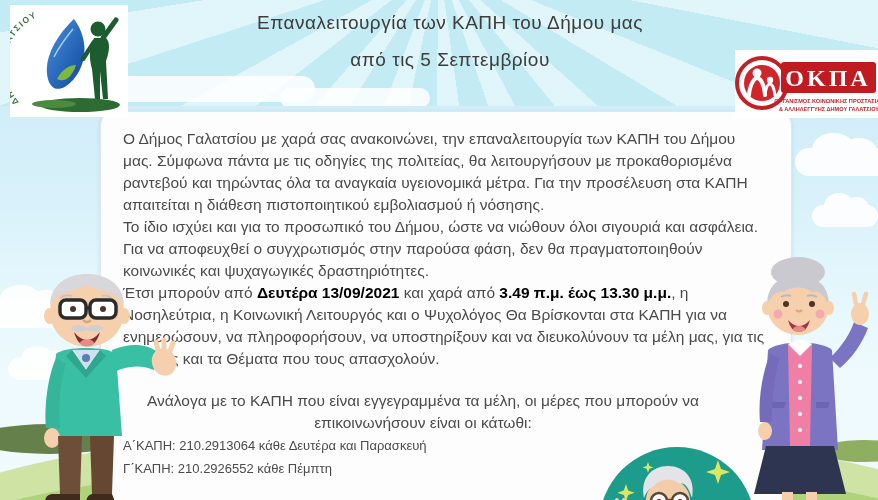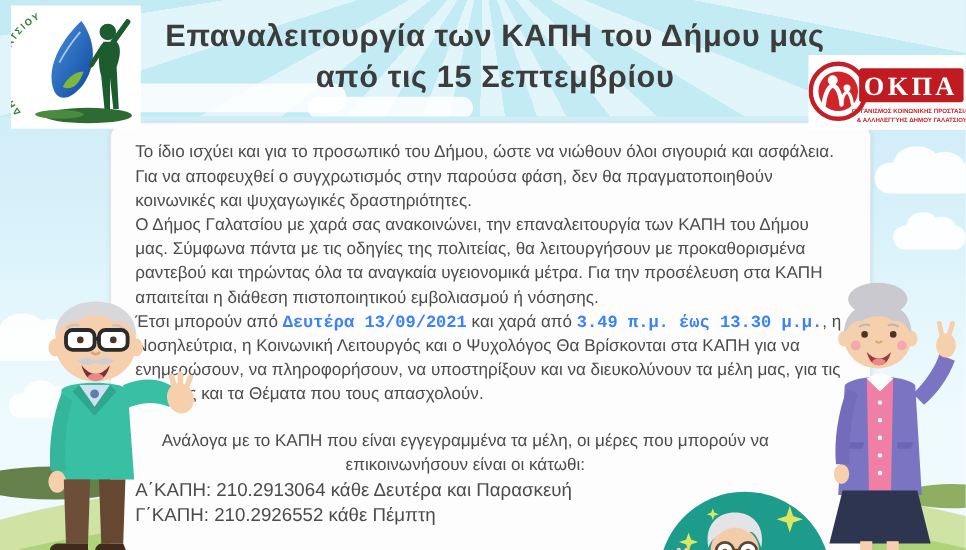--- a/index.html
+++ b/index.html
@@ -14,33 +14,33 @@
   .bushes{position:absolute; left:-25px; top:424px; width:150px; height:30px; background:#66804b; border-radius:50%;}
   .bush2{position:absolute; left:820px; top:440px; width:90px; height:22px; background:#8fae62; border-radius:50%;}
   .cloud{position:absolute; background:#ffffff; border-radius:999px; opacity:.92;}
   .cloud::before{content:""; position:absolute; left:18%; top:-55%; width:45%; height:120%; background:#fff; border-radius:50%;}
   .cloud::after{content:""; position:absolute; right:14%; top:-35%; width:38%; height:100%; background:#fff; border-radius:50%;}
   
   .banner{position:absolute; left:0; top:0; width:878px; height:106px; background:#c2ebf4; overflow:hidden; z-index:1;}
   .banner .rays{position:absolute; inset:0;
     background:repeating-conic-gradient(from 152deg at 50% -35%, rgba(255,255,255,.5) 0deg 9deg, rgba(255,255,255,0) 9deg 20deg);}
   .bcloud{position:absolute; background:#fff; opacity:.85; border-radius:999px;}
-  .title{position:absolute; left:150px; top:14px; width:600px; text-align:center;
-    color:#3c3c3c; font-size:28px; line-height:37px; letter-spacing:.5px; z-index:2;font-weight:bold;}
+  .title{position:absolute; left:150px; top:4px; width:600px; text-align:center;
+    color:#3c3c3c; font-size:19px; line-height:37px; letter-spacing:.5px; z-index:2;}
   
   .logo-muni{position:absolute; left:10px; top:5px; width:118px; height:112px; background:#ffffff; z-index:6;}
   .logo-okpa{position:absolute; left:735px; top:50px; width:168px; height:68px; background:#ffffff; z-index:6;}
   
   .card{position:absolute; left:100px; top:111px; width:692px; height:430px; box-sizing:border-box;
     background:#fdfdfe; border:1px solid #e1e6e9; border-radius:14px; box-shadow:0 1px 4px rgba(80,110,130,.15);
     padding:16px 24px 0 22px; z-index:2;}
   .card p{margin:0; width:642px; font-size:15.5px; line-height:22px; color:#4b4b4b;}
   .card p.p4{margin-top:20px; width:600px;text-align:center;}
-  .card p.contact{font-size:17px; line-height:23px; width:620px;}
-  .bold{font-weight:700; color:#3b82f6;font-family:Liberation Mono, monospace;}
+  .card p.contact{font-size:13px; line-height:23px; width:620px;}
+  .bold{font-weight:700; color:#000000;}
   
   .man{position:absolute; left:-6px; top:266px; width:186px; height:240px; z-index:4;}
   .woman{position:absolute; left:738px; top:254px; width:142px; height:250px; z-index:4;}
   .badge{position:absolute; left:596px; top:444px; width:162px; height:162px; z-index:3;}
 </style>
 </head>
 <body>
 
 <div class="stage">
 
@@ -54,21 +54,21 @@
   <div class="bush2"></div>
 
   <div class="banner">
     <div class="rays"></div>
     <div class="bcloud" style="left:105px; top:76px; width:210px; height:26px;"></div>
     <div class="bcloud" style="left:280px; top:88px; width:150px; height:20px;"></div>
     <div class="bcloud" style="left:30px; top:60px; width:70px; height:18px;"></div>
   </div>
   <div class="title">
     <div>Επαναλειτουργία των ΚΑΠΗ του Δήμου μας</div>
-    <div>από τις 15 Σεπτεμβρίου</div>
+    <div>από τις 5 Σεπτεμβρίου</div>
   </div>
 
   <div class="logo-muni">
     <svg width="118" height="112" viewBox="0 0 118 112">
       <defs>
         <linearGradient id="gb" x1="0" y1="0" x2="1" y2="1">
           <stop offset="0" stop-color="#4a90d9"></stop>
             <stop offset="1" stop-color="#0d47a1"></stop>
         </linearGradient>
         <path id="arcpath" d="M 12 100 A 54 54 0 0 1 60 8" fill="none"></path>
@@ -97,22 +97,22 @@
       <circle cx="35" cy="30" r="3.2" fill="#ffffff"></circle>
       <path d="M30 45 C 31 37 33 34 35 34 C 37 34 39 38 40 45" fill="none" stroke="#ffffff" stroke-width="3" stroke-linecap="round"></path>
       <rect x="46" y="12" width="95" height="31" rx="3" fill="#c01b20"></rect>
       <text x="93" y="36" text-anchor="middle" font-family="Liberation Serif, serif" font-weight="bold" font-size="24" letter-spacing="3" fill="#ffffff">ΟΚΠΑ</text>
       <text x="94" y="53" text-anchor="middle" font-size="5.6" font-weight="bold" fill="#c0272d">ΟΡΓΑΝΙΣΜΟΣ ΚΟΙΝΩΝΙΚΗΣ ΠΡΟΣΤΑΣΙΑΣ</text>
       <text x="94" y="61" text-anchor="middle" font-size="5.6" font-weight="bold" fill="#c0272d">&amp; ΑΛΛΗΛΕΓΓΥΗΣ ΔΗΜΟΥ ΓΑΛΑΤΣΙΟΥ</text>
     </svg>
   </div>
 
   <div class="card">
+    <p>Ο Δήμος Γαλατσίου με χαρά σας ανακοινώνει, την επαναλειτουργία των ΚΑΠΗ του Δήμου μας. Σύμφωνα πάντα με τις οδηγίες της πολιτείας, θα λειτουργήσουν με προκαθορισμένα ραντεβού και τηρώντας όλα τα αναγκαία υγειονομικά μέτρα. Για την προσέλευση στα ΚΑΠΗ απαιτείται η διάθεση πιστοποιητικού εμβολιασμού ή νόσησης.</p>
     <p>Το ίδιο ισχύει και για το προσωπικό του Δήμου, ώστε να νιώθουν όλοι σιγουριά και ασφάλεια. Για να αποφευχθεί ο συγχρωτισμός στην παρούσα φάση, δεν θα πραγματοποιηθούν κοινωνικές και ψυχαγωγικές δραστηριότητες.</p>
-    <p>Ο Δήμος Γαλατσίου με χαρά σας ανακοινώνει, την επαναλειτουργία των ΚΑΠΗ του Δήμου μας. Σύμφωνα πάντα με τις οδηγίες της πολιτείας, θα λειτουργήσουν με προκαθορισμένα ραντεβού και τηρώντας όλα τα αναγκαία υγειονομικά μέτρα. Για την προσέλευση στα ΚΑΠΗ απαιτείται η διάθεση πιστοποιητικού εμβολιασμού ή νόσησης.</p>
     <p><span>Έτσι μπορούν από </span><span class="bold">Δευτέρα 13/09/2021</span><span> και χαρά από </span><span class="bold">3.49 π.μ. έως 13.30 μ.μ.</span><span>, η Νοσηλεύτρια, η Κοινωνική Λειτουργός και ο Ψυχολόγος  Θα Βρίσκονται στα ΚΑΠΗ για να ενημερώσουν, να πληροφορήσουν, να υποστηρίξουν και να διευκολύνουν τα μέλη μας, για τις ανάγκες και τα Θέματα που τους απασχολούν.</span></p>
     <p class="p4">Ανάλογα με το ΚΑΠΗ που είναι εγγεγραμμένα τα μέλη, οι  μέρες που μπορούν να επικοινωνήσουν είναι οι κάτωθι:</p>
     <p class="contact">Α΄ΚΑΠΗ: 210.2913064 κάθε Δευτέρα και Παρασκευή</p>
     <p class="contact">Γ΄ΚΑΠΗ: 210.2926552 κάθε Πέμπτη</p>
   </div>
 
   <svg class="badge" viewBox="0 0 162 162">
     <circle cx="81" cy="81" r="78" fill="#1d9b8b"></circle>
     <path d="M122 16 l3 9 9 3 -9 3 -3 9 -3 -9 -9 -3 9 -3 Z" fill="#d9e763"></path>
     <path d="M30 40 l2.2 6.5 6.5 2.2 -6.5 2.2 -2.2 6.5 -2.2 -6.5 -6.5 -2.2 6.5 -2.2 Z" fill="#d9e763"></path>

